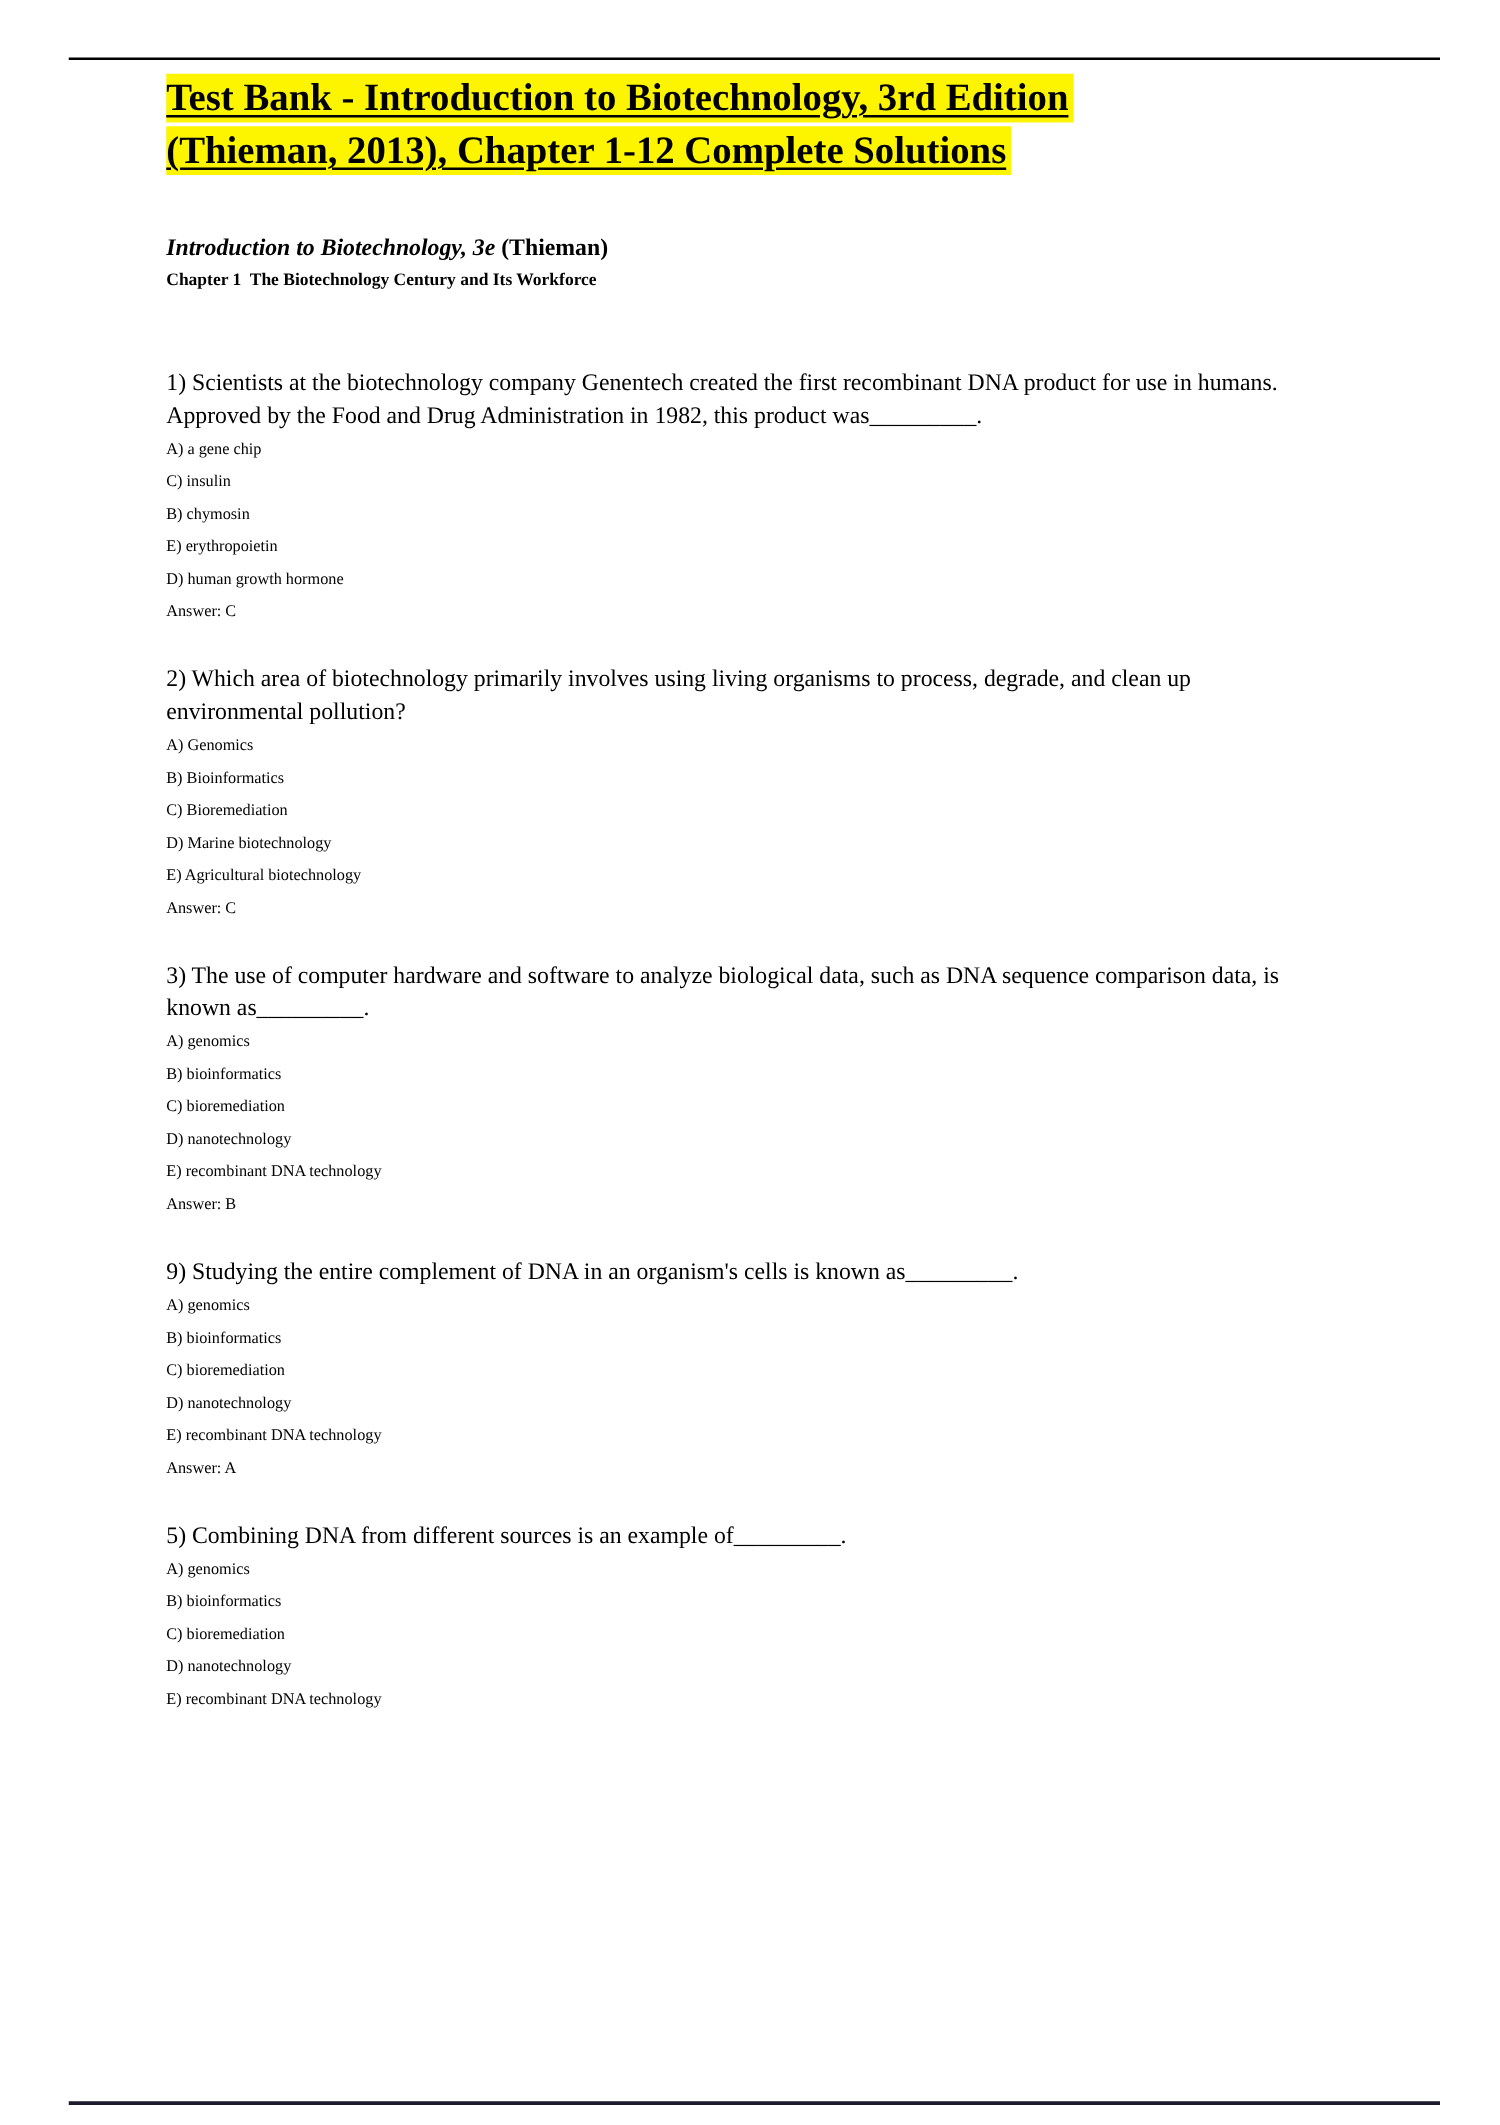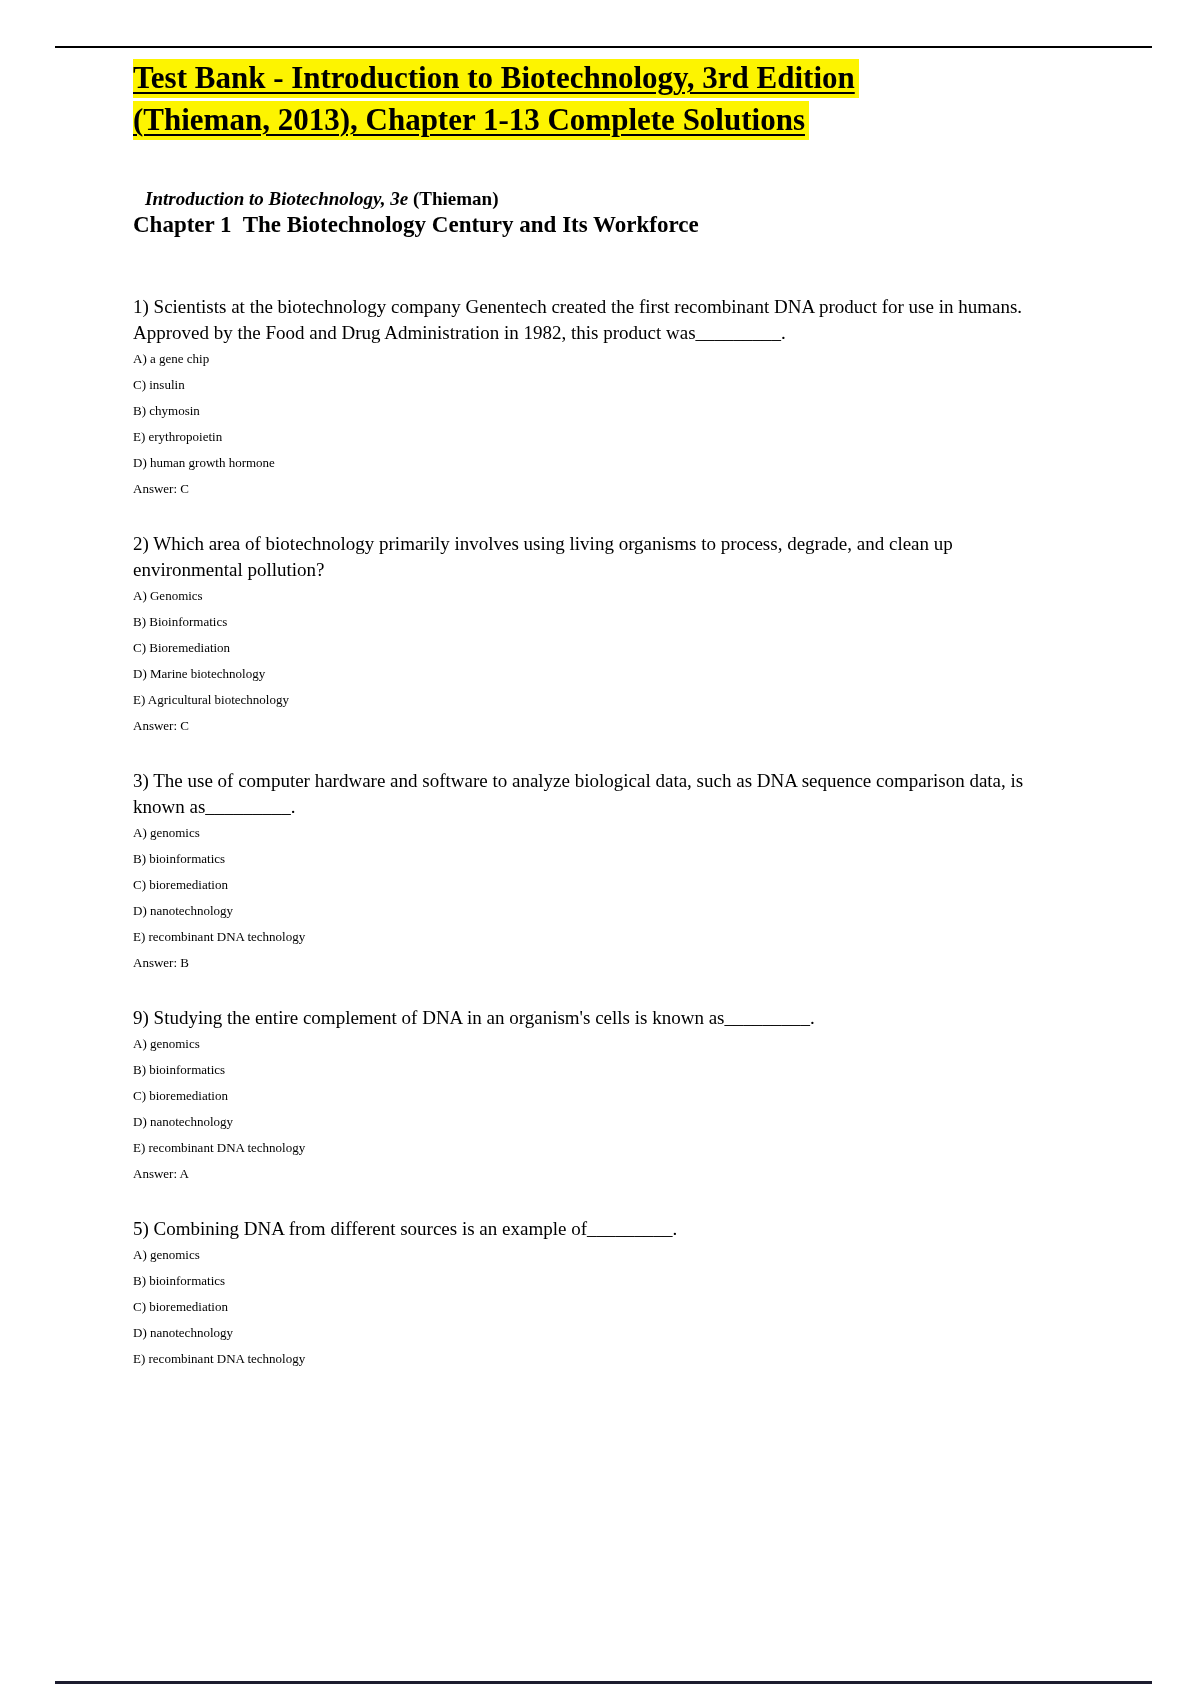--- a/index.html
+++ b/index.html
@@ -47,23 +47,23 @@
     text-decoration-thickness: 2px;
     text-underline-offset: 4px;
     padding: 1px 4px 3px 0;
   }
   .book-block {
     margin-top: 46px;
     font-size: 19px;
     line-height: 26px;
     font-weight: bold;
   }
-  .book-italic { font-style: italic; margin-left: 12px; }
+  .book-italic { font-style: italic; }
   .chapter-heading {
-    font-size: 23px;
+    font-size: 14px;
     line-height: 26px;
     font-weight: bold;
     white-space: pre-wrap;
   }
   .questions { margin-top: 56px; }
   .question { margin: 0 0 29px 0; }
   .q-text {
     margin: 0;
     font-size: 19px;
     line-height: 26px;
@@ -76,21 +76,21 @@
 </head>
 <body>
 
 <div class="page">
   <div class="rule-top"></div>
 
   <div class="content">
 
     <h1 class="doc-title">
       <span class="title-line"><span class="hl">Test Bank - Introduction to Biotechnology, 3rd Edition</span></span>
-      <span class="title-line"><span class="hl">(Thieman, 2013), Chapter 1-13 Complete Solutions</span></span>
+      <span class="title-line"><span class="hl">(Thieman, 2013), Chapter 1-12 Complete Solutions</span></span>
     </h1>
 
     <div class="book-block">
       <span class="book-italic">Introduction to Biotechnology, 3e</span><span> (Thieman)</span>
       <div class="chapter-heading">Chapter 1  The Biotechnology Century and Its Workforce</div>
     </div>
 
     <div class="questions">
 
       <section class="question">

